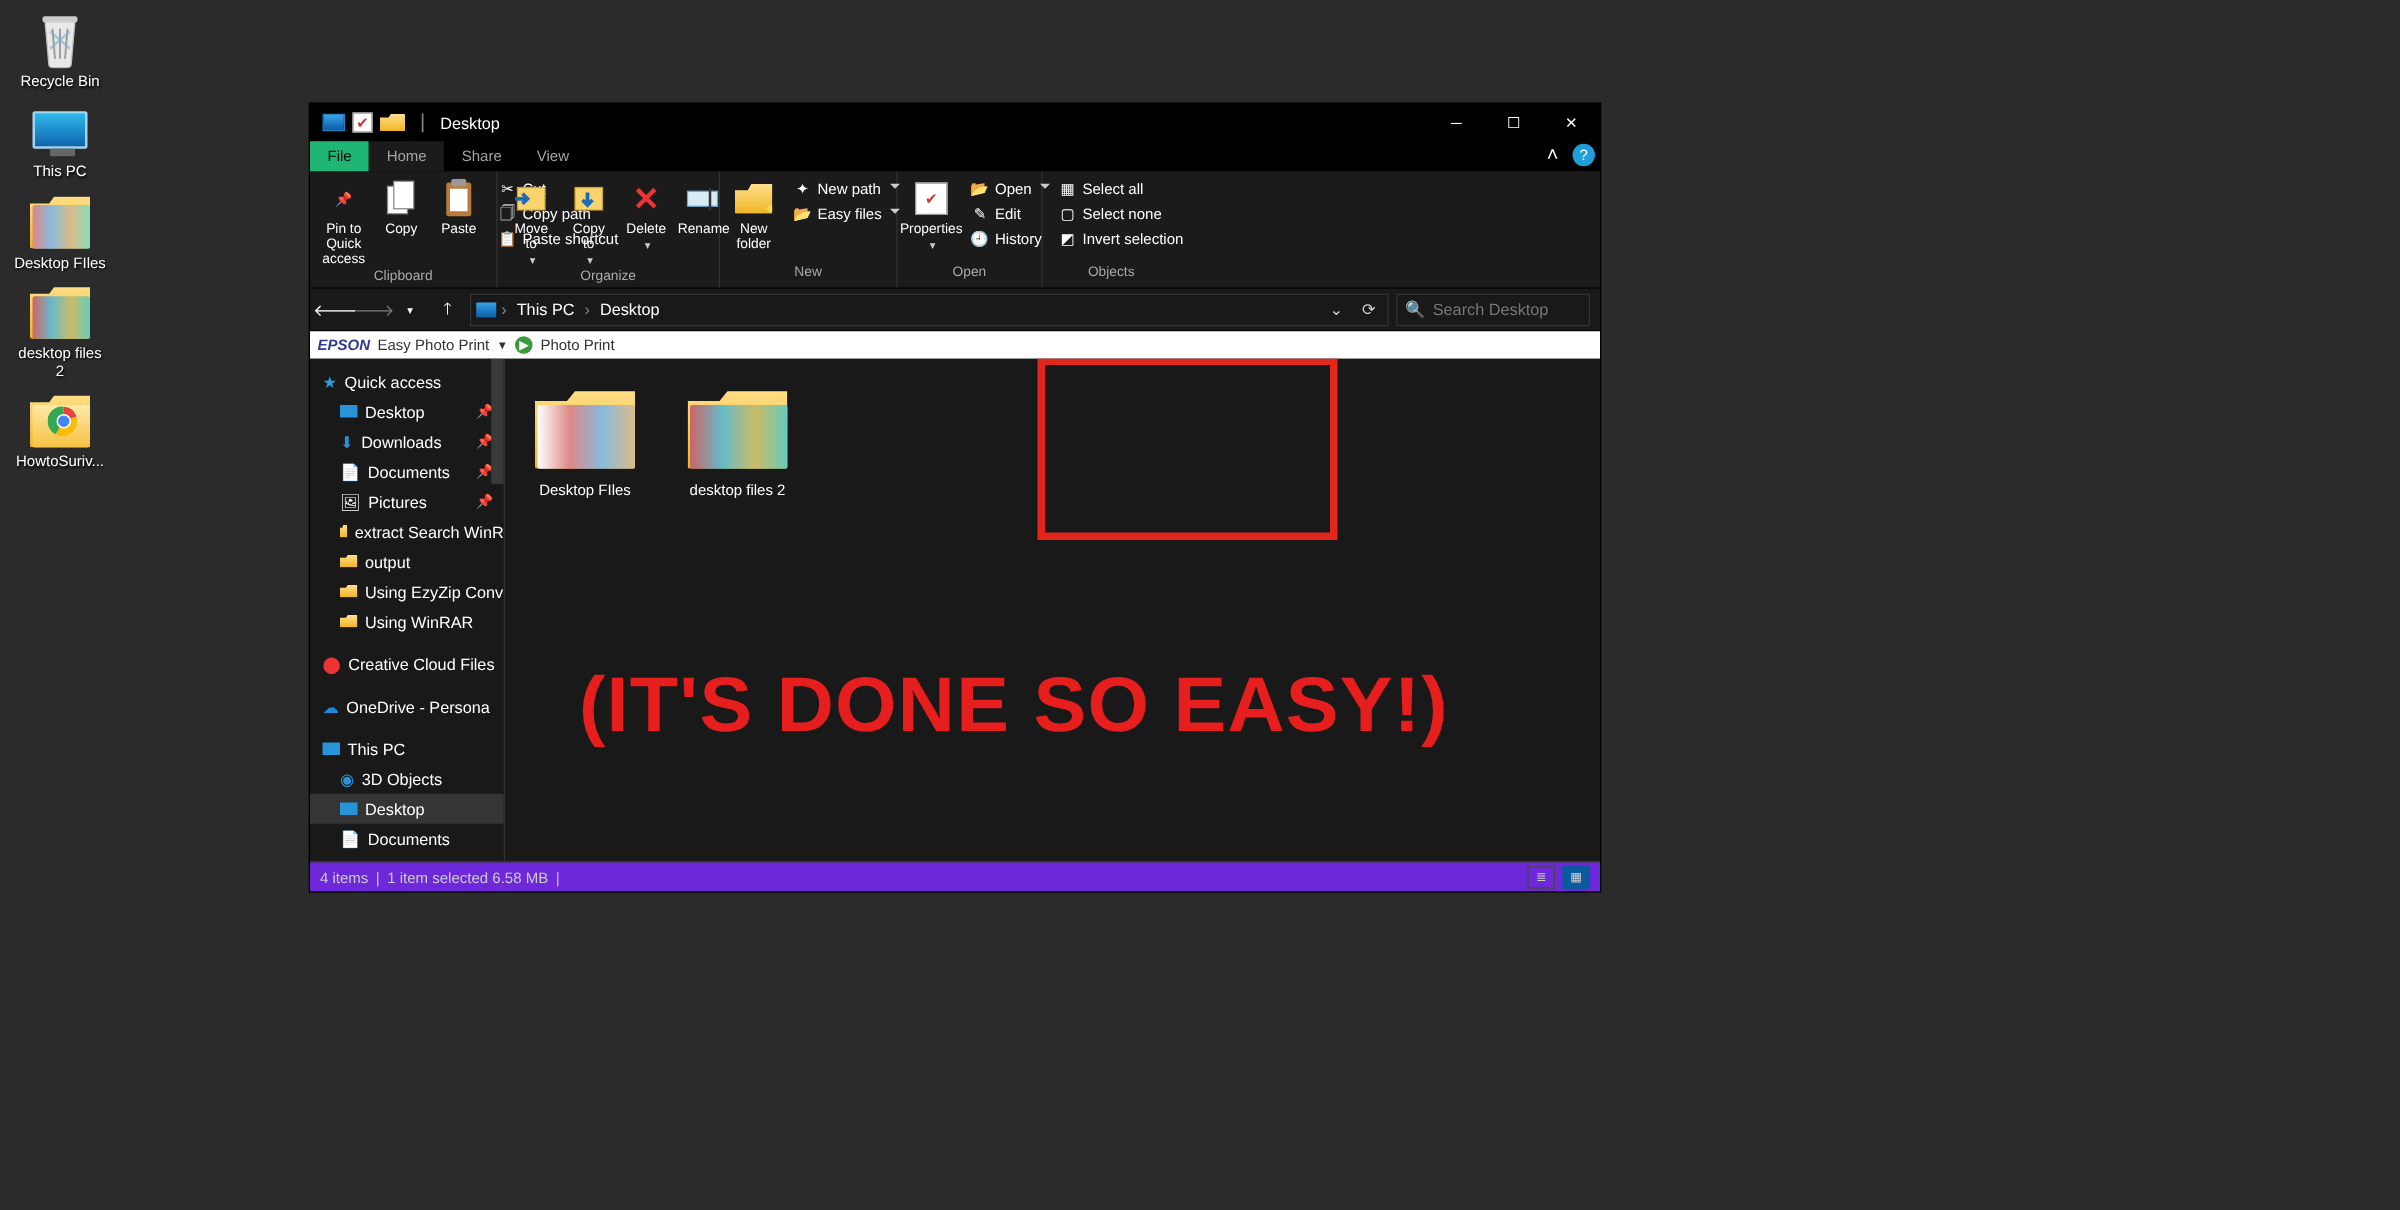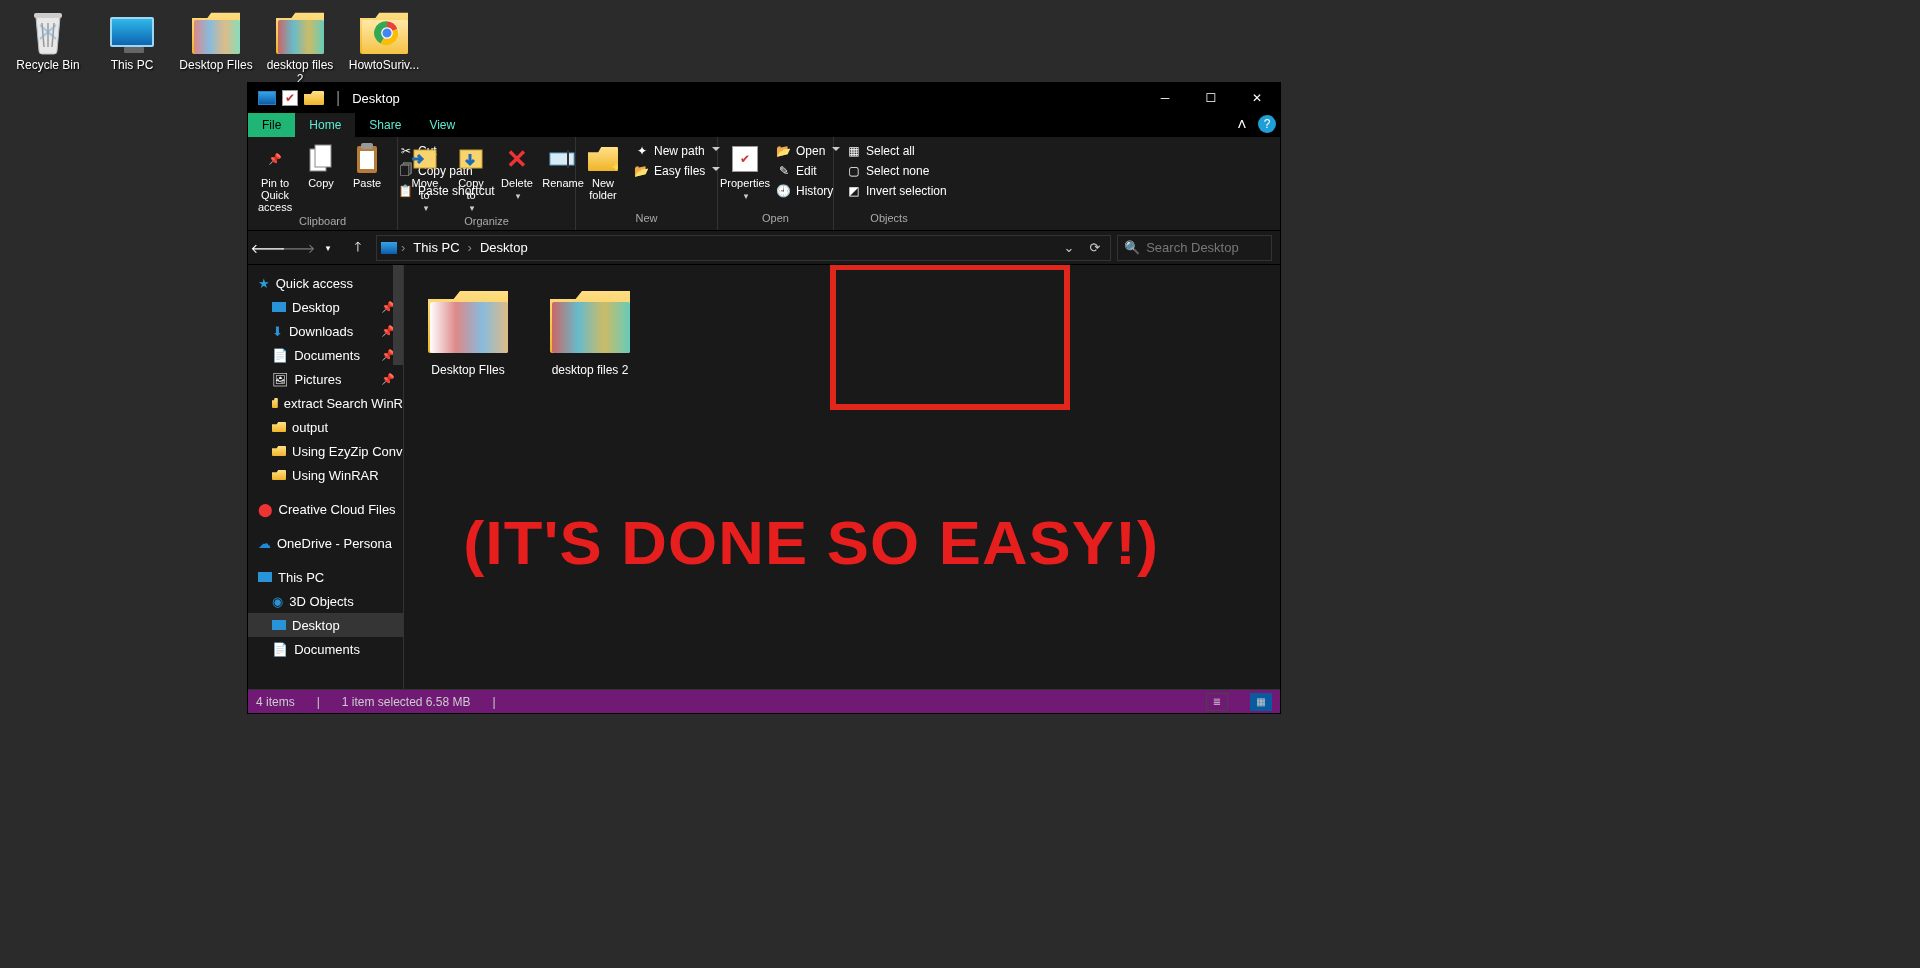--- a/index.html
+++ b/index.html
@@ -1,38 +1,38 @@
 <!DOCTYPE html>
 <html><head>
 <meta charset="utf-8">
 <style>
 * { margin:0; padding:0; box-sizing:border-box; font-family:"Segoe UI",Arial,sans-serif; user-select:none; }
 body { width:1920px; height:968px; background:#2b2b2b; overflow:hidden; position:relative; }
 
 
-.desktop-icons { position:absolute; left:0; top:0; display:flex; flex-direction:row; gap:8px; padding:8px 10px; }
+.desktop-icons { position:absolute; left:0; top:0; display:flex; flex-direction:column; gap:8px; padding:8px 10px; }
 .dicon { width:76px; display:flex; flex-direction:column; align-items:center; gap:2px; cursor:pointer; }
 .dicon .ic { width:48px; height:48px; display:flex; align-items:center; justify-content:center; }
 .dicon .lbl { color:#fff; font-size:12px; text-align:center; line-height:1.2; text-shadow:1px 1px 2px #000; }
 
 
 .explorer { position:absolute; left:247px; top:82px; width:1034px; height:632px; background:#1b1b1b; border:1px solid #000; display:flex; flex-direction:column; }
 
 
 .titlebar { height:30px; background:#000; display:flex; align-items:center; }
 .titlebar .qat { display:flex; align-items:center; gap:6px; padding-left:10px; }
 .qat-icon { width:18px; height:14px; }
 .titlebar .sep { color:#888; margin:0 6px; }
 .titlebar .ttl { color:#fff; font-size:13px; margin-left:6px; }
 .titlebar .spacer { flex:1; }
 .titlebar .wbtn { width:46px; height:30px; display:flex; align-items:center; justify-content:center; color:#fff; font-size:12px; }
 
 
 .ribbon-tabs { height:24px; background:#000; display:flex; align-items:stretch; position:relative; }
-.ribbon-tabs .tab { padding:0 14px; font-size:12px; color:#5eead4; display:flex; align-items:center; cursor:pointer; }
+.ribbon-tabs .tab { padding:0 14px; font-size:12px; color:#a3a3a3; display:flex; align-items:center; cursor:pointer; }
 .ribbon-tabs .file { background:#1fb574; color:#000000; }
 .ribbon-tabs .active { background:#1b1b1b; }
 .ribbon-tabs .collapse { position:absolute; right:28px; top:0; height:24px; width:20px; display:flex; align-items:center; justify-content:center; color:#fff; }
 .ribbon-tabs .help { position:absolute; right:4px; top:2px; width:18px; height:18px; border-radius:50%; background:#1f9ed8; color:#fff; font-size:12px; display:flex; align-items:center; justify-content:center; }
 
 
 .ribbon { height:94px; background:#1b1b1b; border-bottom:1px solid #000; display:flex; }
 .rgroup { border-right:1px solid #333; display:flex; flex-direction:column; }
 .rgroup .body { flex:1; display:flex; align-items:flex-start; padding:4px 6px 0 6px; gap:4px; }
 .rgroup .label { height:18px; text-align:center; color:#aaa; font-size:11px; }
@@ -71,21 +71,21 @@
 
 
 .file-area { flex:1; position:relative; padding:10px; display:flex; align-items:flex-start; gap:14px; }
 .fitem { width:108px; display:flex; flex-direction:column; align-items:center; gap:4px; padding:6px 2px; cursor:pointer; }
 .fitem .thumb { width:90px; height:78px; display:flex; align-items:center; justify-content:center; }
 .fitem .fl { color:#fff; font-size:12px; text-align:center; line-height:1.2; word-break:break-word; }
 .fitem.sel { background:#4a4a4a; }
 .highlight-box { position:absolute; left:426px; top:-1px; width:240px; height:146px; border:6px solid #e1261c; pointer-events:none; }
 
 
-.statusbar { height:24px; background:#701a75; border-top:1px solid #333; display:flex; align-items:center; color:#ccc; font-size:12px; padding:0 8px; gap:22px; }
+.statusbar { height:24px; background:#6d28d9; border-top:1px solid #333; display:flex; align-items:center; color:#ccc; font-size:12px; padding:0 8px; gap:6px; }
 .statusbar .sp { flex:1; }
 .viewbtn { width:22px; height:18px; border:1px solid #444; display:flex; align-items:center; justify-content:center; font-size:10px; }
 .viewbtn.act { background:#0a5a9e; border-color:#0a5a9e; }
 
 
 .annotation { position:absolute; left:482px; top:541px; color:#e71e1e; font-weight:900; font-size:62px; letter-spacing:1px; font-family:Arial,sans-serif; transform:scaleX(1.02); }
 
 
 .monitor { width:44px; height:30px; background:linear-gradient(#2fb8ea,#0e64b0); border:2px solid #9fd7f3; border-radius:2px; position:relative; }
 .monitor::after { content:""; position:absolute; bottom:-8px; left:12px; width:20px; height:6px; background:#666; border-radius:1px; }
@@ -345,20 +345,27 @@
       <span class="end"></span>
       <span class="btn">⌄</span>
       <span class="btn">⟳</span>
     </div>
     <div class="searchbox">
       <span>🔍</span>
       <span>Search Desktop</span>
     </div>
   </div>
 
+  <div class="epson">
+    <span class="brand">EPSON</span>
+    <span>Easy Photo Print</span>
+    <span style="font-size:9px;">▼</span>
+    <span style="width:14px;height:14px;border-radius:50%;background:#3a9a3a;color:#fff;display:inline-flex;align-items:center;justify-content:center;font-size:10px;">▶</span>
+    <span>Photo Print</span>
+  </div>
 
   <div class="body-area">
     <div class="nav-tree">
       <div class="row" style="margin-top:6px;">
           <span class="star">★</span>
           <span>Quick access</span>
         </div>
       <div class="row i1">
           <span style="width:14px;height:10px;background:#2893d6;"></span>
           <span>Desktop</span>

